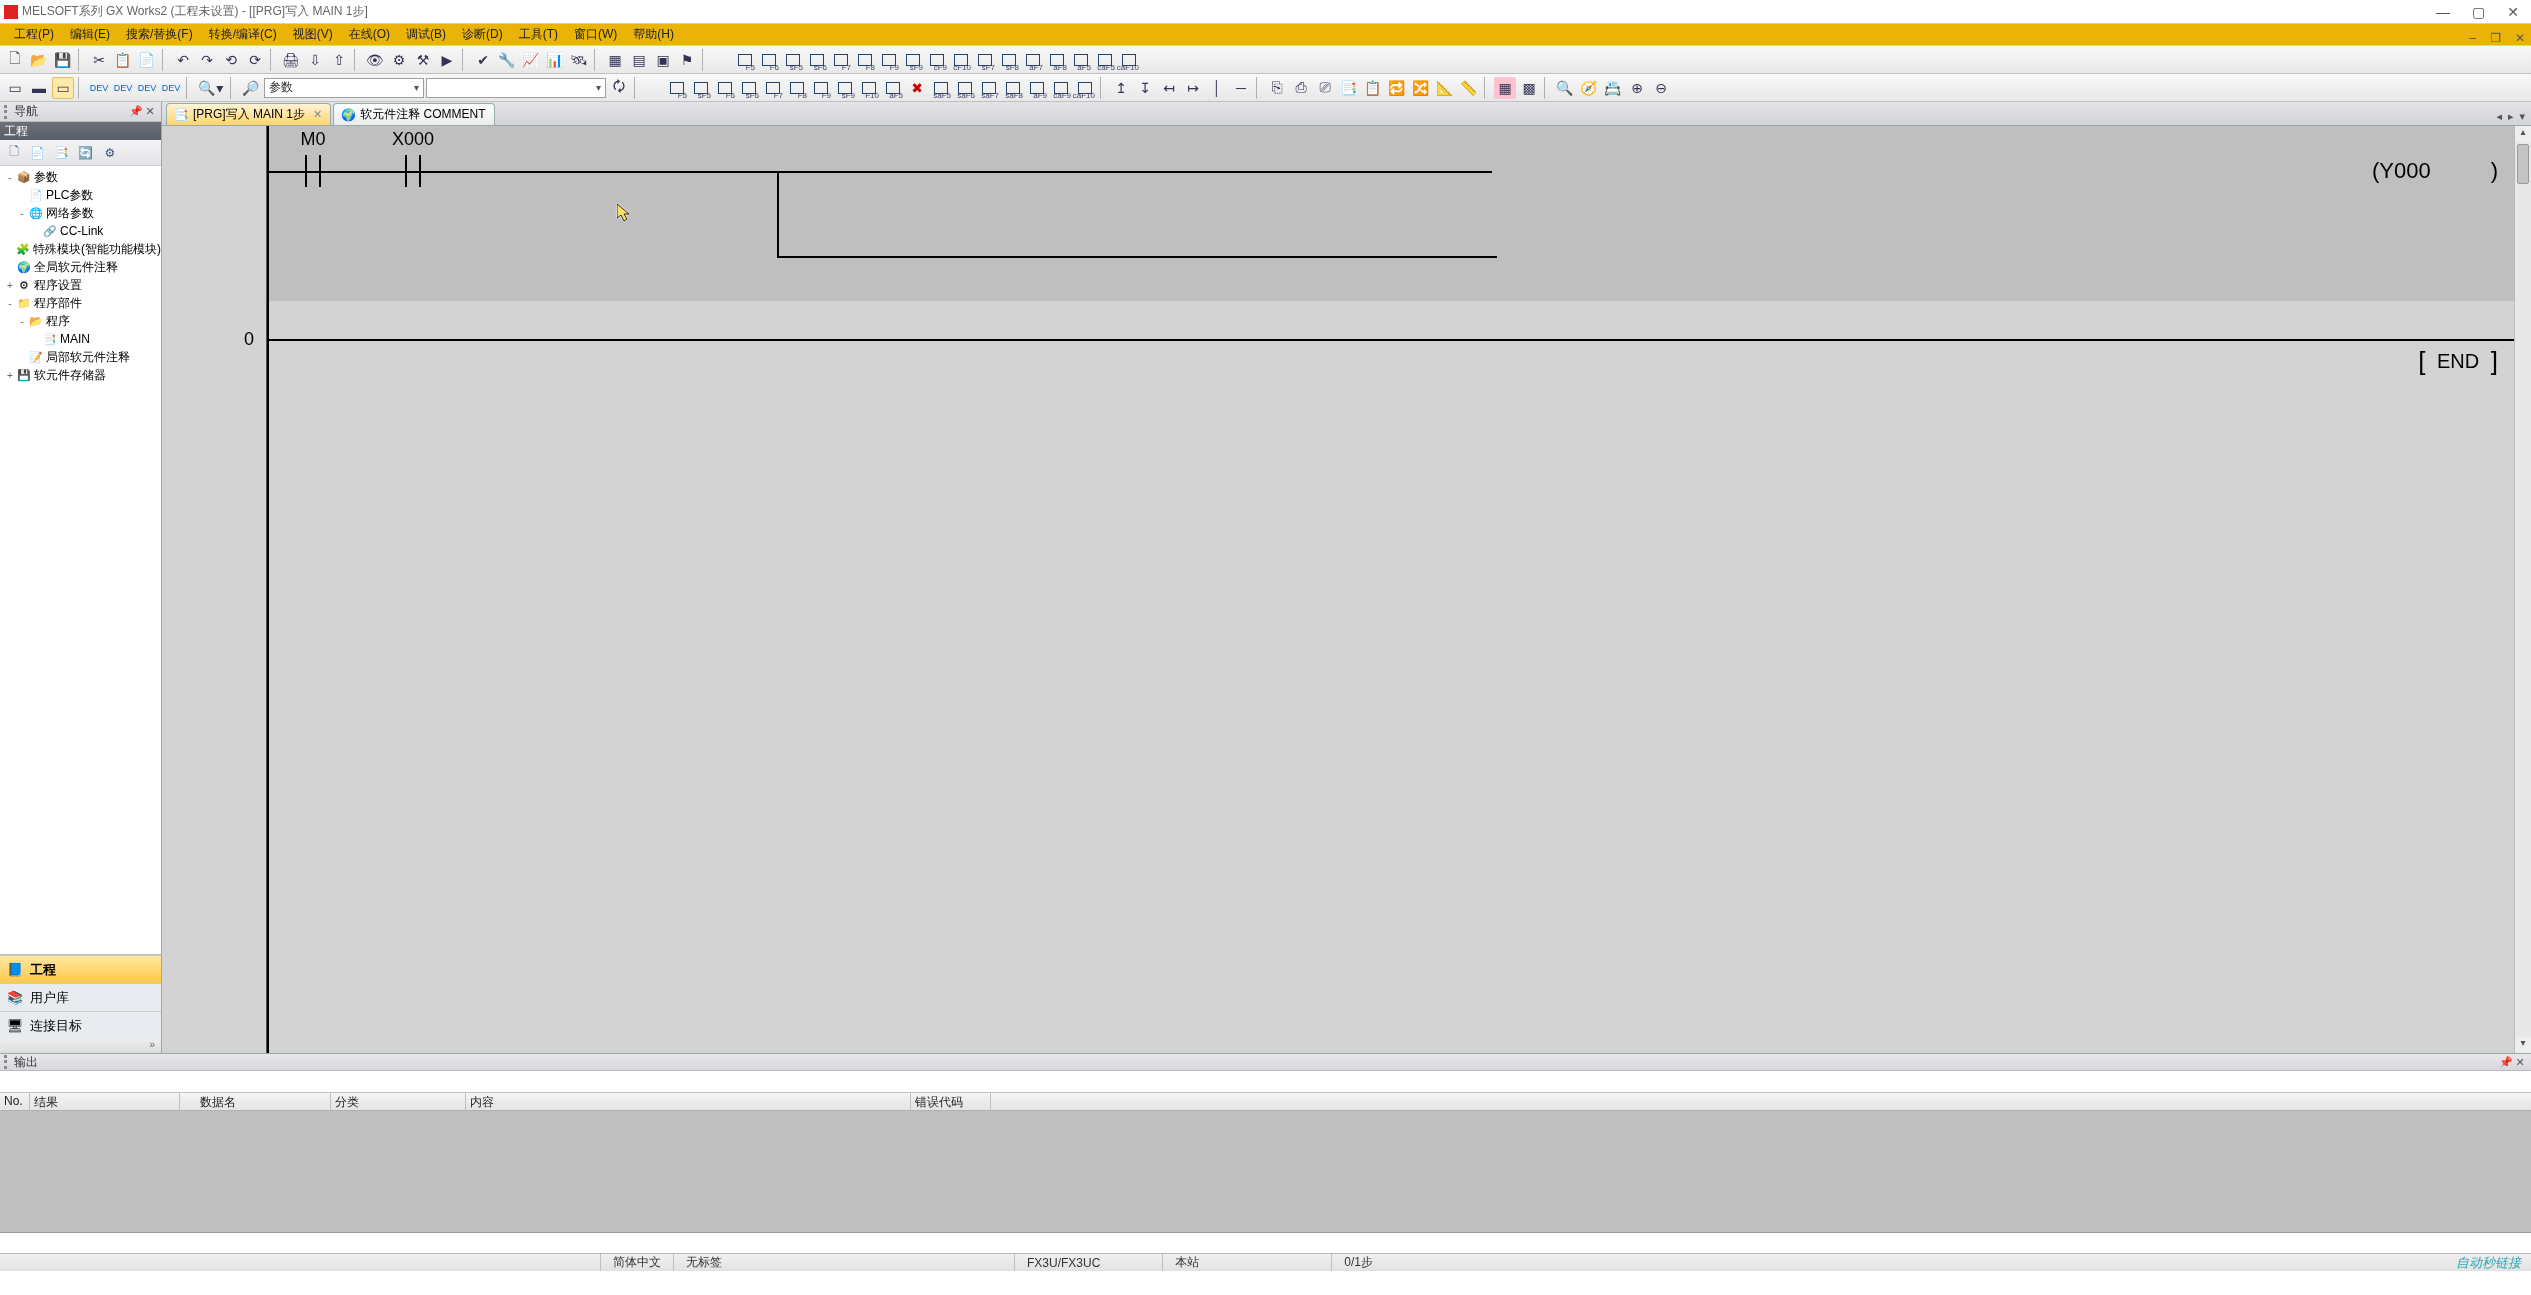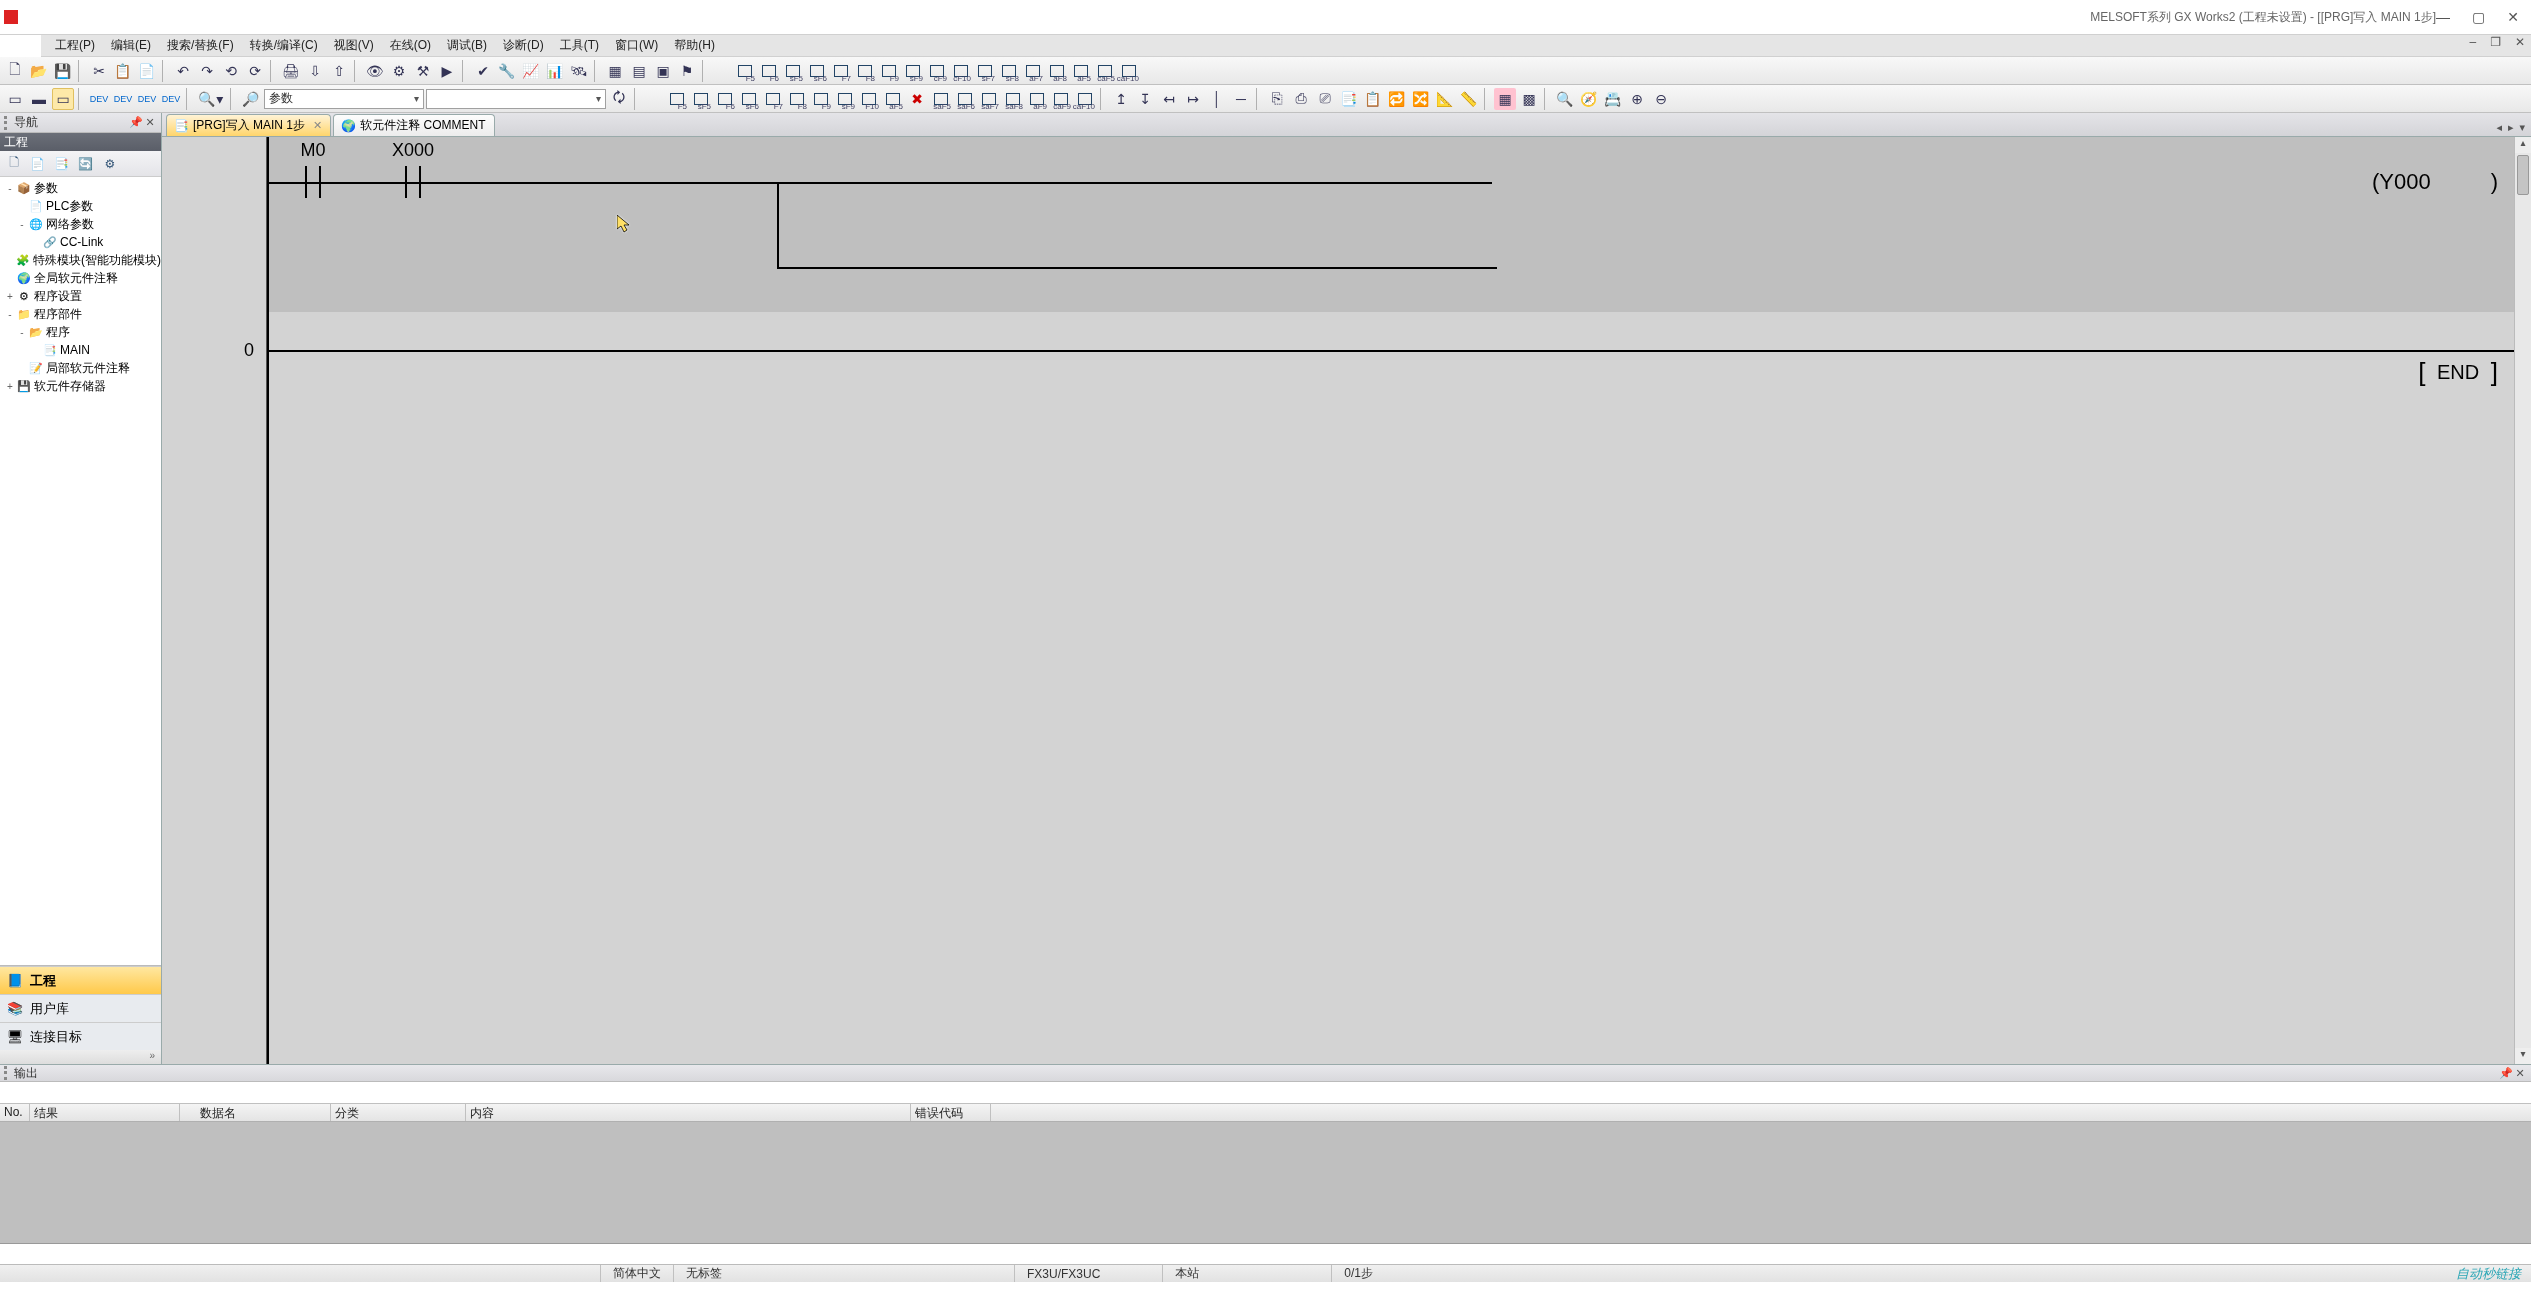--- a/index.html
+++ b/index.html
@@ -1,26 +1,26 @@
 <!DOCTYPE html>
 <html><head>
 <meta charset="utf-8">
 <style>
 * { margin: 0; padding: 0; box-sizing: border-box; font-family: "Microsoft YaHei", "MS Gothic", Tahoma, sans-serif; }
 html, body { width: 100%; height: 100%; background: #fff; overflow: hidden; font-size: 12px; }
 
 
-.titlebar { height: 35px; background: #fff; display: flex; align-items: center; padding: 0 4px; border-bottom: 1px solid #d0d0d0; text-align: right; }
+.titlebar { height: 24px; background: #fff; display: flex; align-items: center; padding: 0 4px; border-bottom: 1px solid #d0d0d0; }
 .titlebar .app-icon { width: 14px; height: 14px; background: #d22; margin-right: 4px; display: inline-block; }
 .titlebar .title { flex: 1; color: #666; font-size: 12px; }
 .titlebar .win-btns { display: flex; gap: 22px; padding-right: 8px; color: #555; }
 .titlebar .win-btns span { cursor: pointer; font-size: 14px; line-height: 14px; }
 
 
-.menubar { height: 22px; background: #e5e5e5; border-bottom: 1px solid #d0d0d0; display: flex; align-items: flex-start; padding: 0 6px; position: relative; margin-left: 41px; }
+.menubar { height: 22px; background: #eab308; border-bottom: 1px solid #d0d0d0; display: flex; align-items: flex-end; padding: 0 6px; position: relative; }
 .menubar .menuitem { padding: 2px 8px; color: #222; cursor: pointer; font-size: 12px; }
 .menubar .mdi-btns { position: absolute; right: 6px; display: flex; gap: 14px; color: #555; font-size: 12px; }
 
 
 .toolbar-row { height: 28px; background: linear-gradient(#f8f8f8,#e8e8e8); border-bottom: 1px solid #c0c0c0; display: flex; align-items: center; padding: 0 4px; gap: 2px; }
 .tb-sep { width: 6px; height: 22px; border-left: 1px solid #b0b0b0; margin: 0 2px; }
 .tb-btn { width: 22px; height: 22px; border: 1px solid transparent; border-radius: 2px; display: inline-flex; align-items: center; justify-content: center; cursor: pointer; color: #335; font-size: 12px; position: relative; }
 .tb-btn.wide { width: 30px; }
 .tb-combo { height: 20px; border: 1px solid #a0a0a0; background: #fff; min-width: 160px; display: inline-flex; align-items: center; padding: 0 4px; font-size: 12px; color: #333; position: relative; }
 .tb-combo::after { content: "▾"; position: absolute; right: 4px; color: #555; font-size: 10px; }

